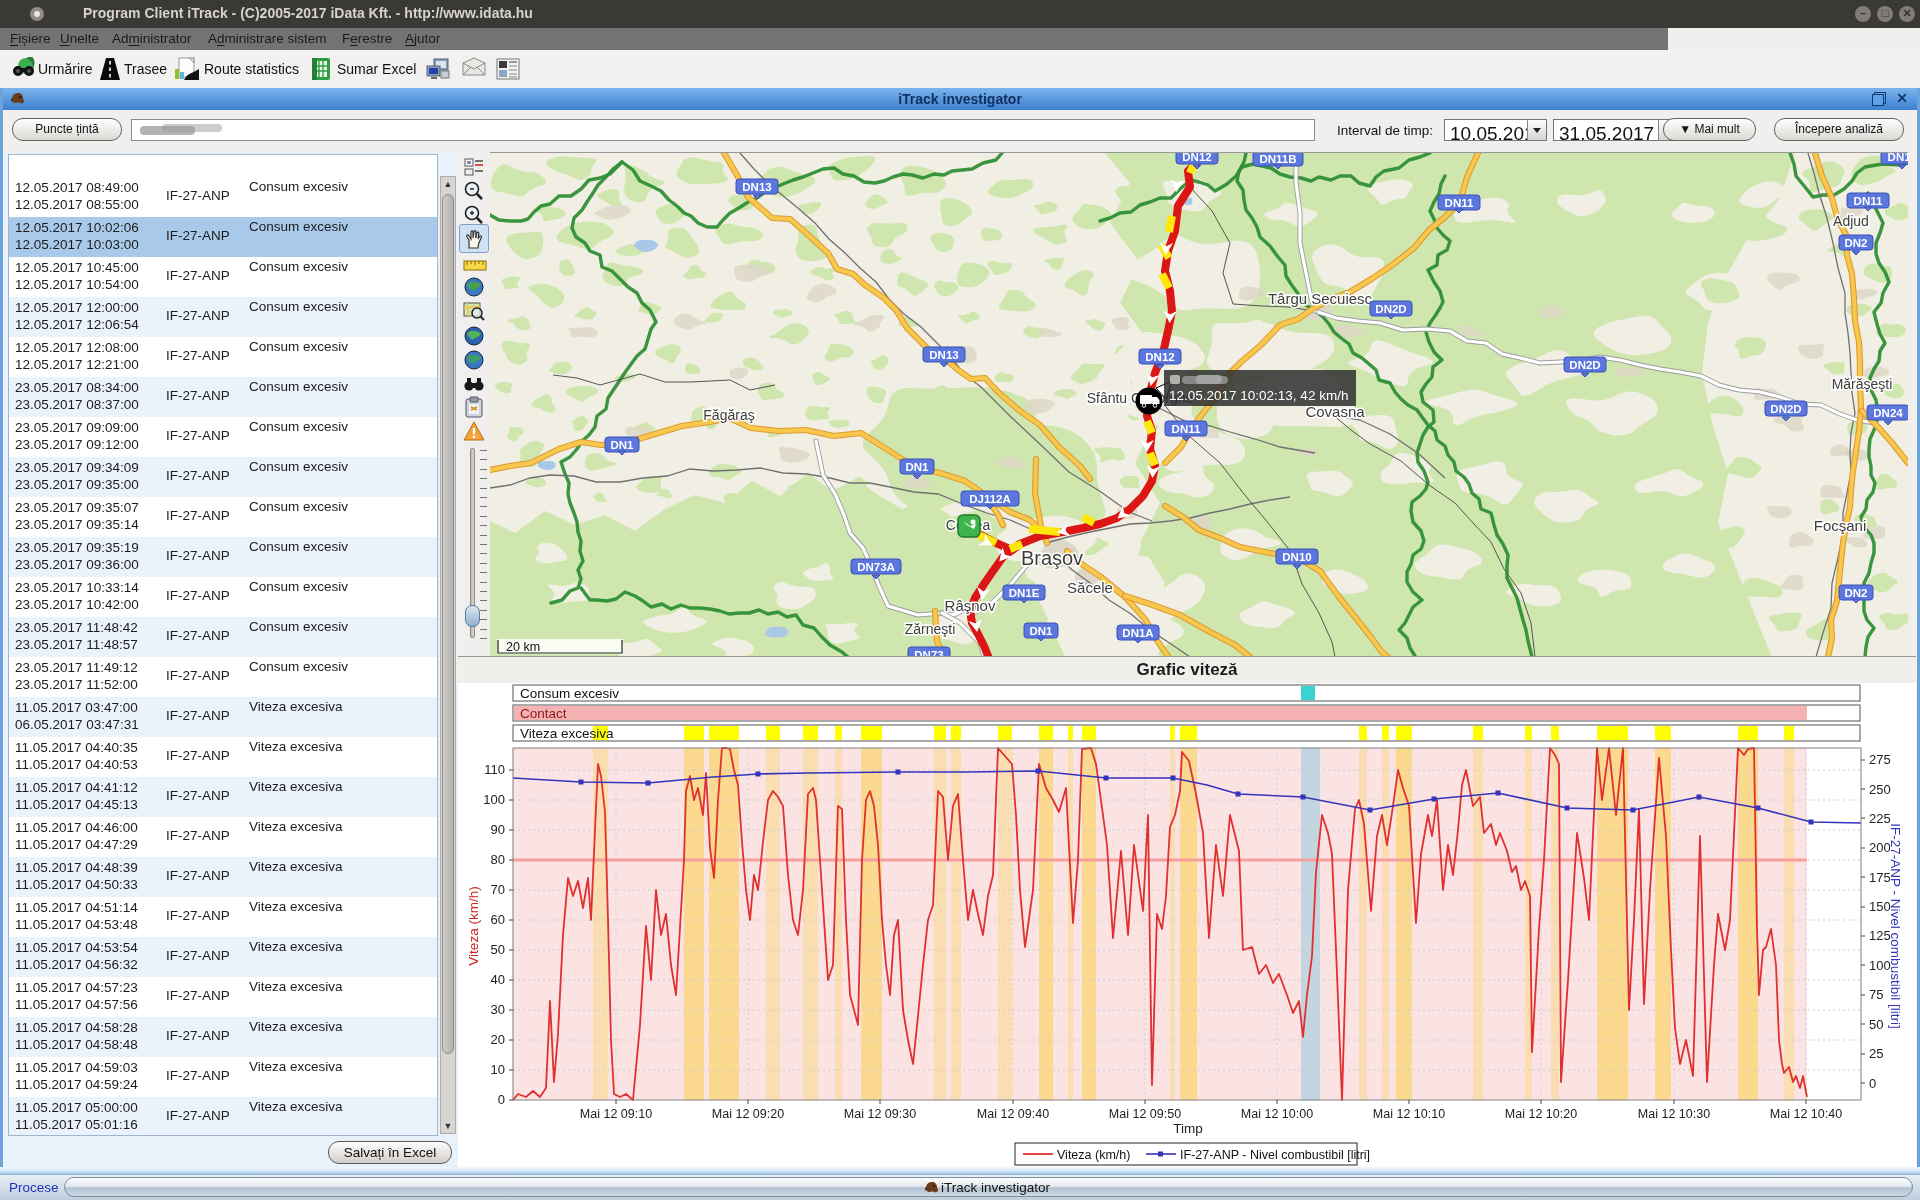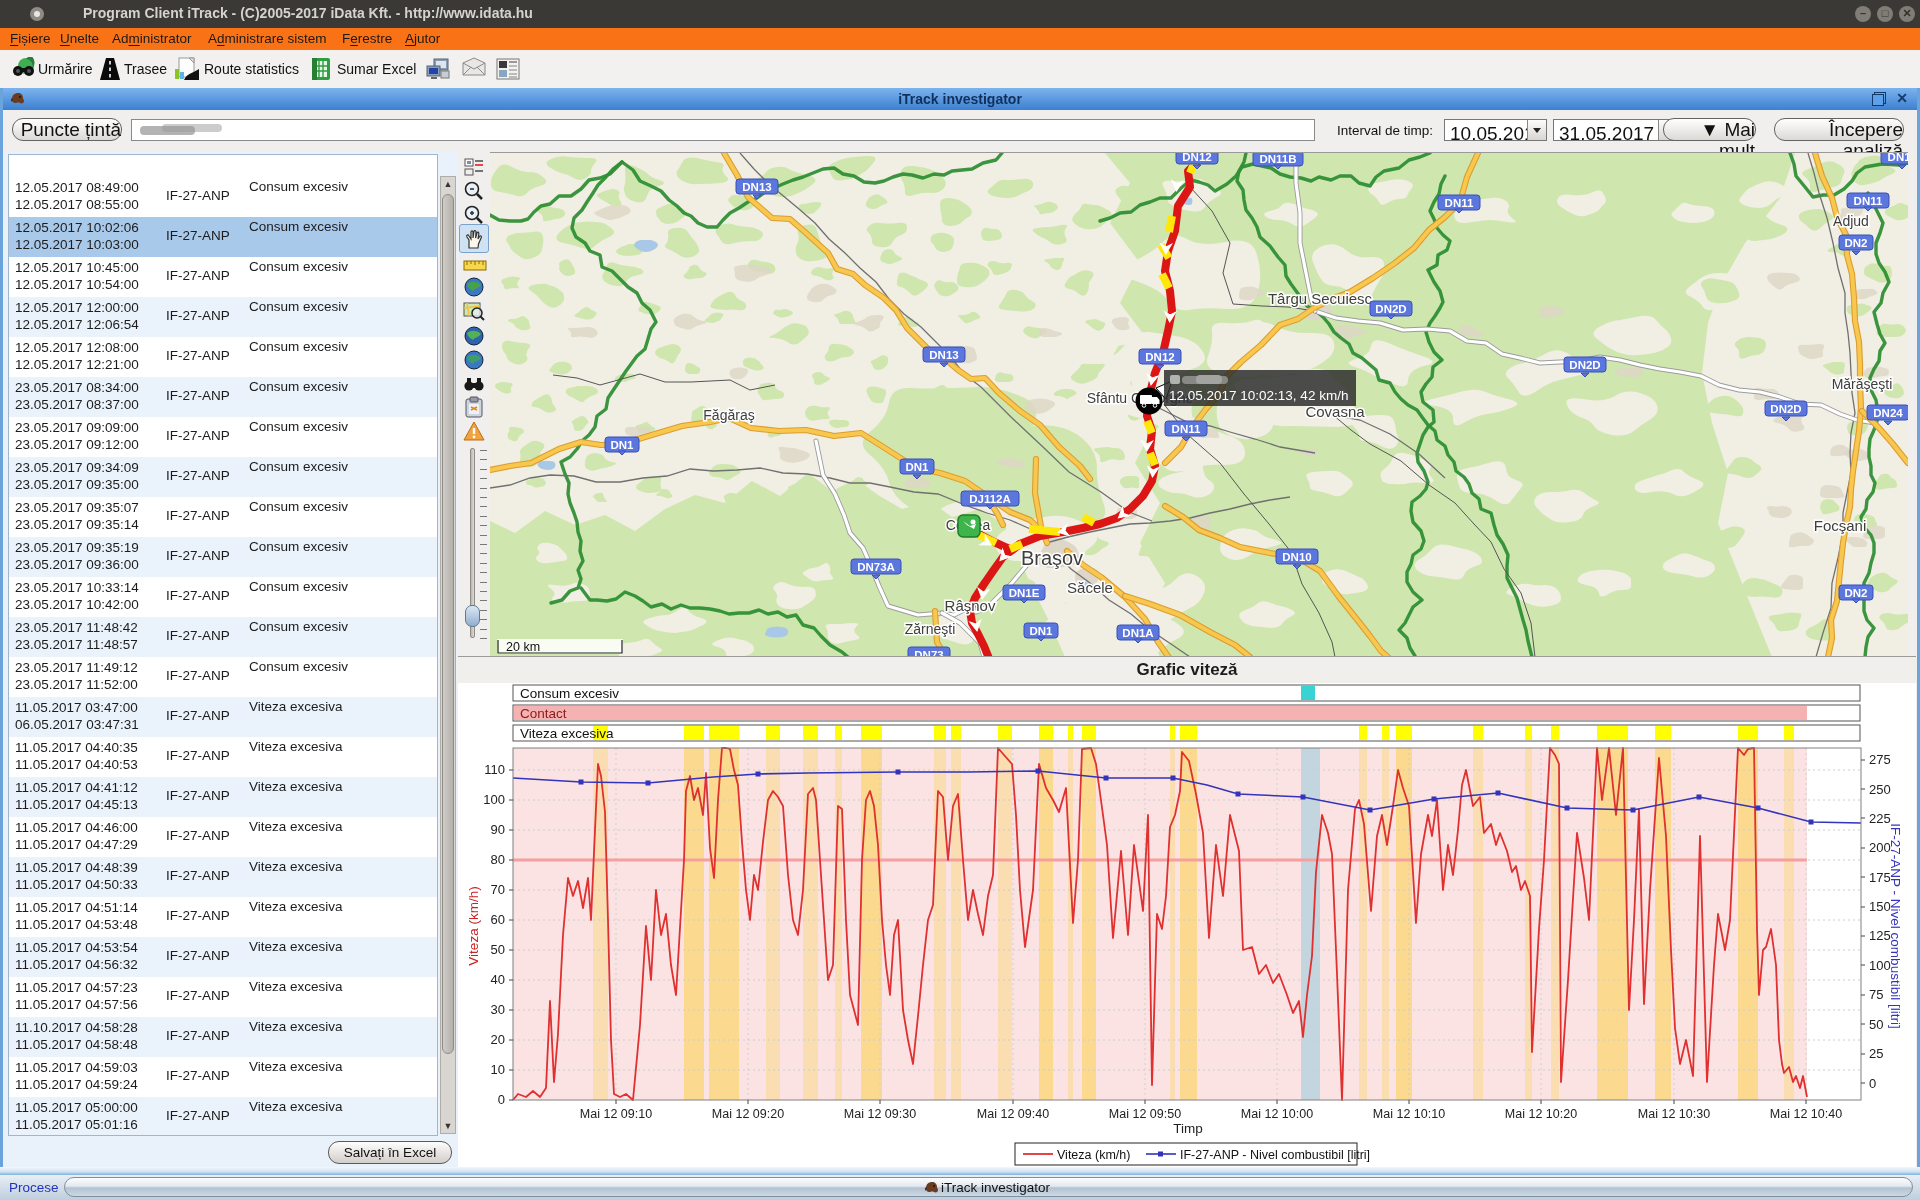--- a/index.html
+++ b/index.html
@@ -1,29 +1,29 @@
 <!DOCTYPE html>
 <html><head><meta charset="utf-8"><style>
 *{margin:0;padding:0;box-sizing:border-box}
 html,body{width:1920px;height:1200px;overflow:hidden;font-family:"Liberation Sans",sans-serif;background:#f0efed}
 .abs{position:absolute}
 #titlebar{position:absolute;left:0;top:0;width:1920px;height:28px;background:#3a3935;color:#dedbd6}
 #titlebar .tt{position:absolute;left:83px;top:5px;font-size:14px;font-weight:bold;color:#d6d3ce}
 #titlebar .dot{position:absolute;left:30px;top:7px;width:14px;height:14px;border-radius:50%;background:#8f8c85}
 #titlebar .dot::after{content:"";position:absolute;left:4px;top:4px;width:6px;height:6px;border-radius:50%;background:#e8e6e1}
 .winbtn{position:absolute;top:6px;width:16px;height:16px;border-radius:50%;background:#807d76;color:#36332e;font-size:11px;line-height:15px;text-align:center;font-weight:bold}
-#menubar{position:absolute;left:0;top:28px;width:1920px;height:22px;background:#f97316;font-size:13.5px;color:#1a1a1a}
+#menubar{position:absolute;left:0;top:28px;width:1668px;height:22px;background:#737373;font-size:13.5px;color:#1a1a1a}
 #menubar span{position:absolute;top:3px}
 #menubar u{text-decoration:underline;text-underline-offset:2px}
 #toolbar{position:absolute;left:0;top:50px;width:1920px;height:38px;background:#f3f1ef;font-size:14px;color:#111}
 #toolbar .lbl{position:absolute;top:11px}
 #mdititle{position:absolute;left:0;top:88px;width:1920px;height:22px;background:linear-gradient(#7cb3ee,#3c80d0);}
 #mdititle .t{position:absolute;left:0;width:100%;text-align:center;top:3px;font-size:14px;font-weight:bold;color:#10305c}
 #ctrlrow{position:absolute;left:0;top:110px;width:1920px;height:42px;background:#f0efed}
-.pillbtn{position:absolute;border:1px solid #636363;border-radius:11px;background:linear-gradient(#fefefe,#efeeec 45%,#dcd9d5);font-size:19px;color:#111;text-align:right}
+.pillbtn{position:absolute;border:1px solid #636363;border-radius:11px;background:linear-gradient(#fefefe,#efeeec 45%,#dcd9d5);font-size:12px;color:#111;text-align:center}
 #inputbox{position:absolute;left:131px;top:9px;width:1184px;height:22px;background:#fff;border:1px solid #8a8a8a}
 .smudge{position:absolute;background:#9a9a9a;border-radius:4px;opacity:.75}
 #lblinterval{position:absolute;left:1337px;top:13px;font-size:13.5px;color:#111}
 .datebox{position:absolute;top:9px;height:22px;background:#fff;border:1px solid #777}
 .datebox .v{position:absolute;left:5px;top:3px;font-size:19px;color:#111}
 .datebox .btn{position:absolute;right:0;top:0;width:19px;height:20px;background:linear-gradient(#fcfcfc,#d8d5d1);border-left:1px solid #888}
 .datebox .btn::after{content:"";position:absolute;left:5px;top:8px;border-left:4.5px solid transparent;border-right:4.5px solid transparent;border-top:5px solid #222}
 #leftpanel{position:absolute;left:3px;top:152px;width:455px;height:1016px;background:#e9f1fa}
 #tbl{position:absolute;left:5px;top:2px;width:430px;height:982px;background:#fff;border:1px solid #9fb6cc}
 .thead{position:absolute;top:0;left:0;height:22px;width:100%;}
@@ -318,21 +318,21 @@
 <div class="trow ">
 <div class="c1">
             <div>11.05.2017 04:57:23</div>
             <div>11.05.2017 04:57:56</div>
           </div>
 <div class="c2">IF-27-ANP</div>
 <div class="c3">Viteza excesiva</div>
         </div>
 <div class="trow alt">
 <div class="c1">
-            <div>11.10.2017 04:58:28</div>
+            <div>11.05.2017 04:58:28</div>
             <div>11.05.2017 04:58:48</div>
           </div>
 <div class="c2">IF-27-ANP</div>
 <div class="c3">Viteza excesiva</div>
         </div>
 <div class="trow ">
 <div class="c1">
             <div>11.05.2017 04:59:03</div>
             <div>11.05.2017 04:59:24</div>
           </div>

